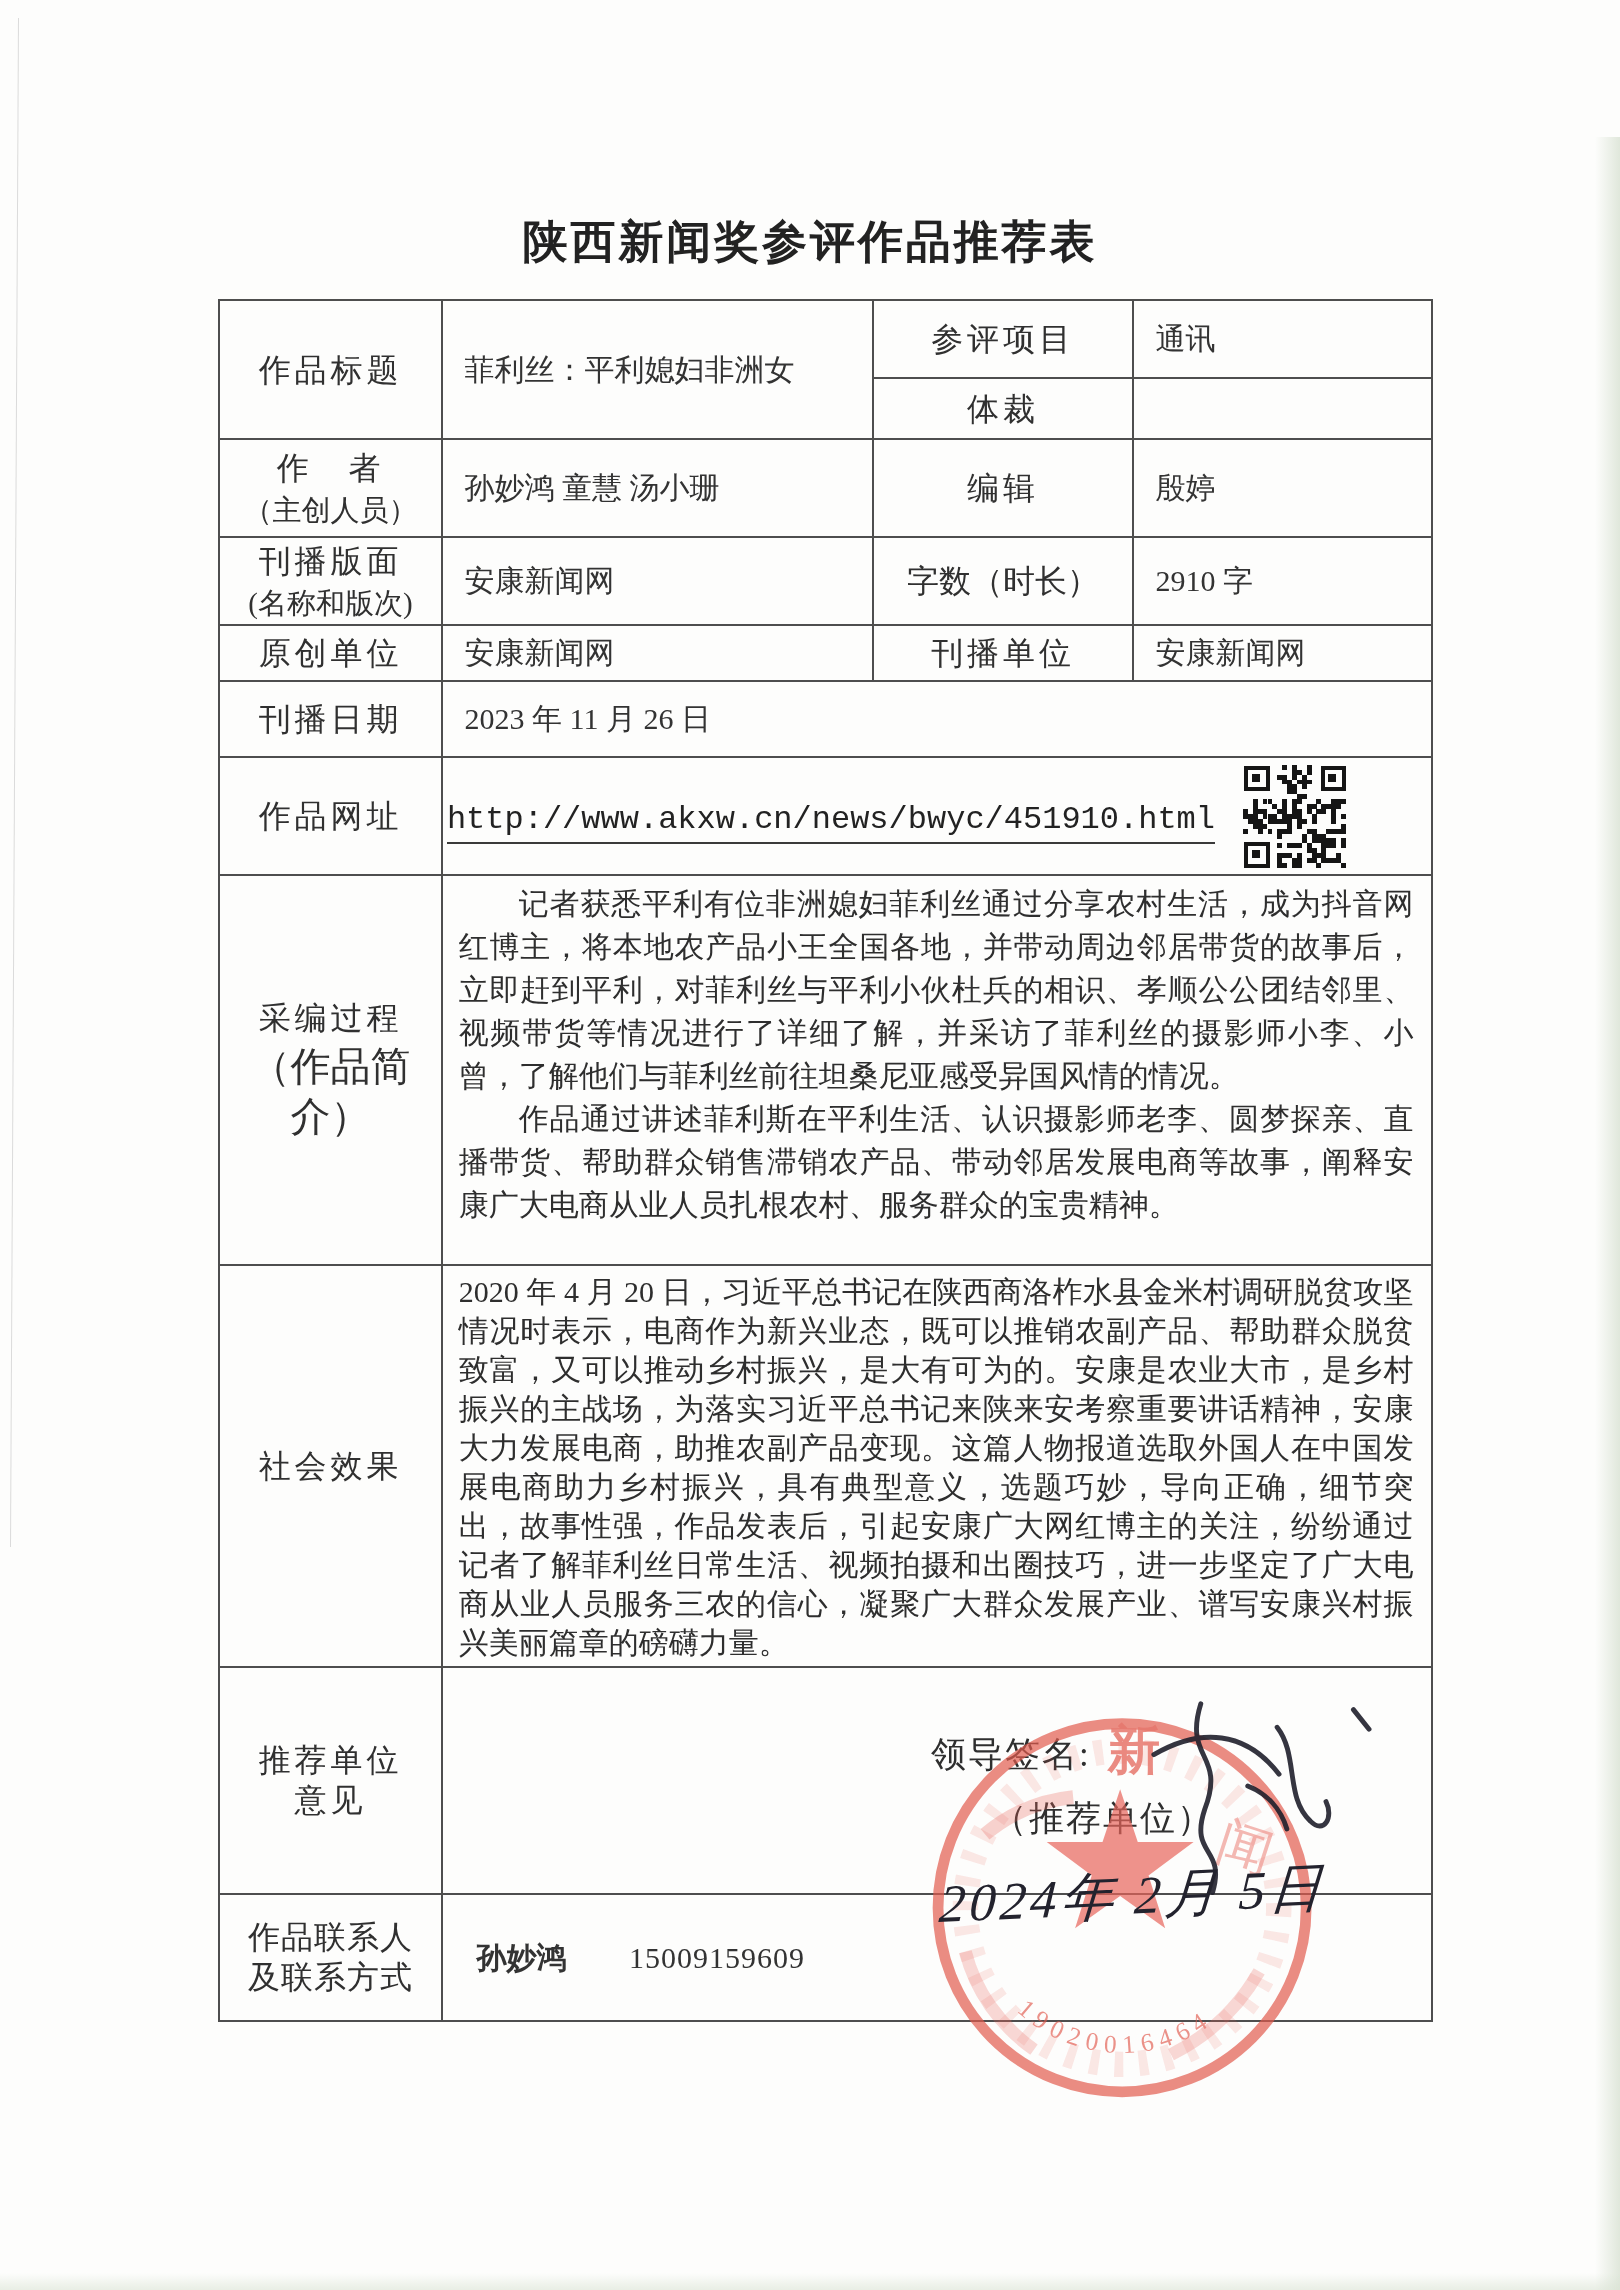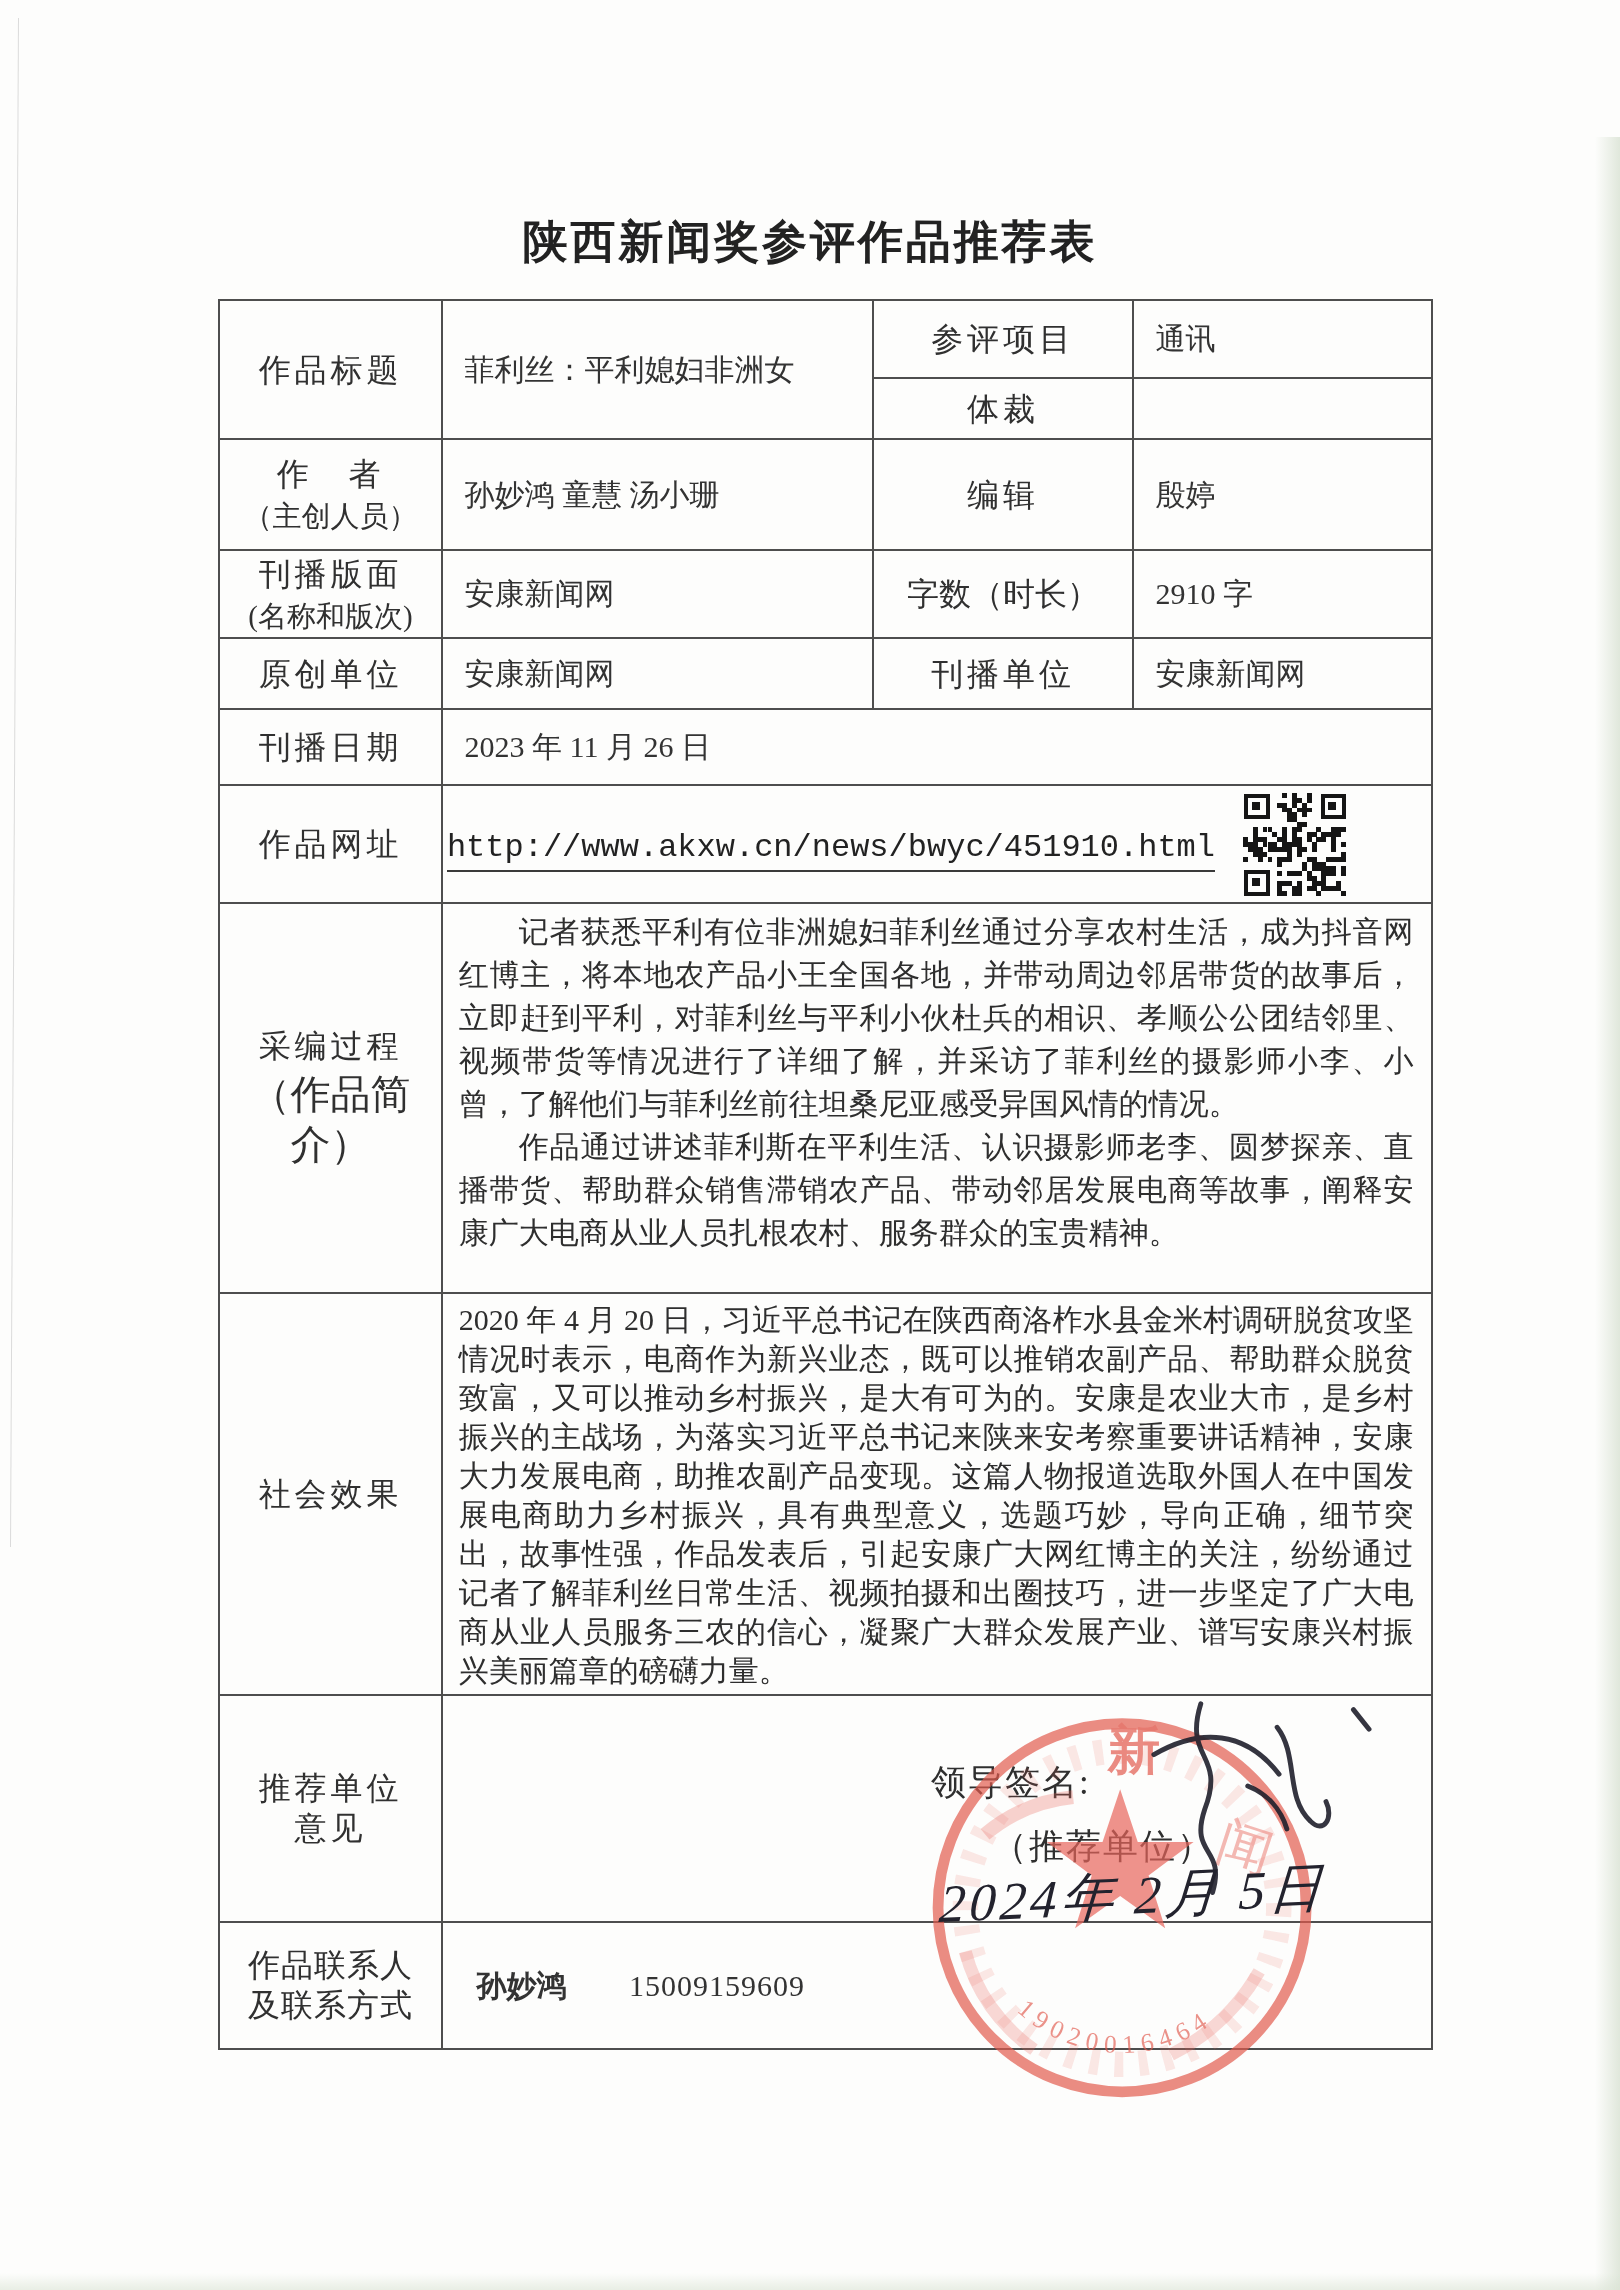--- a/index.html
+++ b/index.html
@@ -96,41 +96,41 @@
     <td class="lbl" rowspan="2">作品标题</td>
     <td class="val" rowspan="2">菲利丝：平利媳妇非洲女</td>
     <td class="lbl">参评项目</td>
     <td class="val">通讯</td>
   </tr>
   <tr style="height:61px">
     <td class="lbl">体裁</td>
     <td class="val"></td>
   </tr>
 
-  <tr style="height:111px">
+  <tr style="height:98px">
     <td class="lbl">
       <div>作　者</div>
       <div class="l2">（主创人员）</div>
     </td>
     <td class="val">孙妙鸿 童慧 汤小珊</td>
     <td class="lbl">编辑</td>
     <td class="val">殷婷</td>
   </tr>
 
   <tr style="height:88px">
     <td class="lbl">
       <div>刊播版面</div>
       <div class="l2">(名称和版次)</div>
     </td>
     <td class="val">安康新闻网</td>
     <td class="lbl" style="letter-spacing:0">字数（时长）</td>
     <td class="val">2910 字</td>
   </tr>
 
-  <tr style="height:71px">
+  <tr style="height:56px">
     <td class="lbl">原创单位</td>
     <td class="val">安康新闻网</td>
     <td class="lbl">刊播单位</td>
     <td class="val">安康新闻网</td>
   </tr>
 
   <tr style="height:76px">
     <td class="lbl">刊播日期</td>
     <td class="val" colspan="3">2023 年 11 月 26 日</td>
   </tr>

